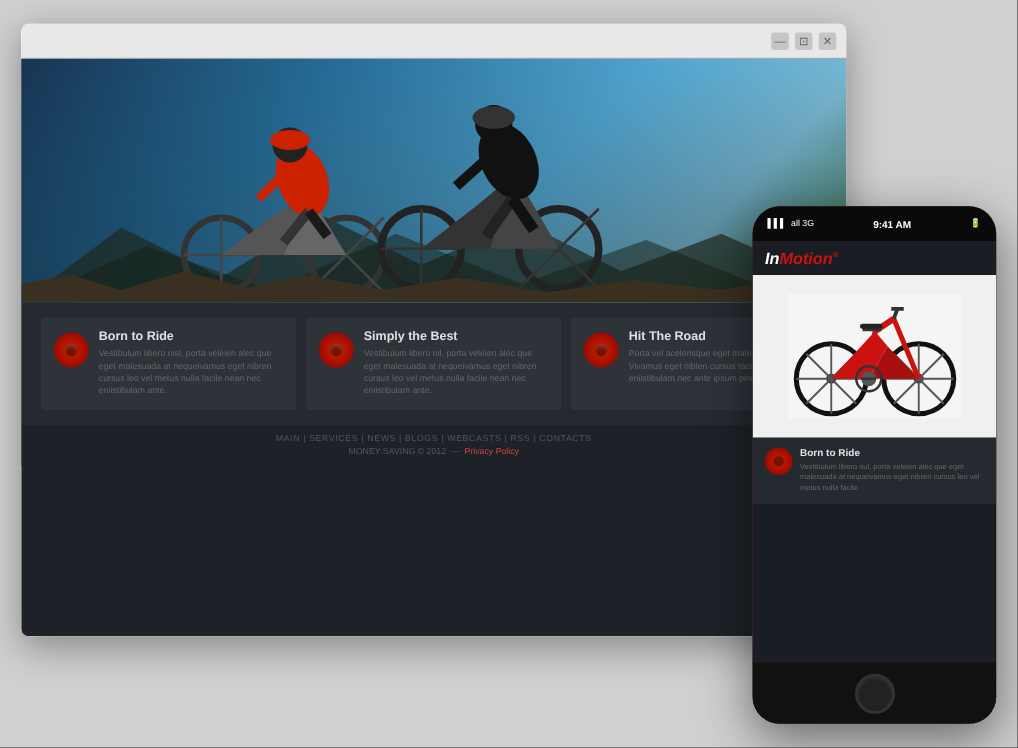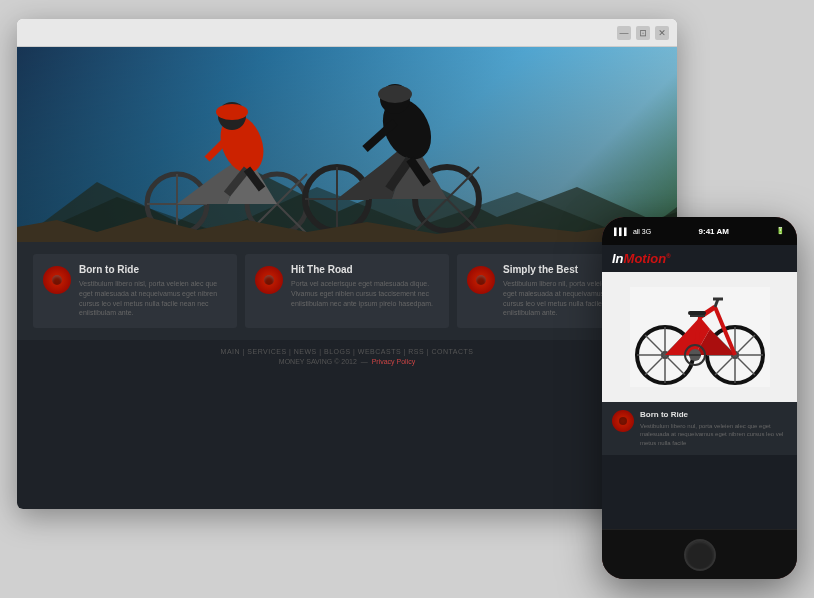--- a/index.html
+++ b/index.html
@@ -200,21 +200,21 @@
       color: #cc4444;
       text-decoration: none;
     }
 
     
     .phone {
       position: absolute;
       right: 0;
       bottom: 0;
       width: 195px;
-      height: 362px;
+      height: 414px;
       background: #7f1d1d;
       border-radius: 22px;
       box-shadow: 0 12px 40px rgba(0,0,0,0.5), inset 0 0 0 2px #333;
       overflow: hidden;
       z-index: 10;
     }
 
     .phone-top-bar {
       height: 28px;
       background: #0a0a0a;
@@ -436,29 +436,29 @@
         <div class="card">
           <div class="card-icon"></div>
           <div class="card-text">
             <h4>Born to Ride</h4>
             <p>Vestibulum libero nisl, porta veleien alec que eget malesuada at nequeivamus eget nibren cursus leo vel metus nulla facile nean nec eniistibulam ante.</p>
           </div>
         </div>
         <div class="card">
           <div class="card-icon"></div>
           <div class="card-text">
-            <h4>Hit The Road</h4>
-            <p>Porta vel acelerisque eget malesuada dique. Vivamus eget niblen cursus taccisement nec eniistibulam nec ante ipsum pireio hasedpam.</p>
+            <h4>Simply the Best</h4>
+            <p>Vestibulum libero nil, porta veleien alec que eget malesuada at nequeivamus eget nibren cursus leo vel metus nulla facile nean nec eniistibulam ante.</p>
           </div>
         </div>
         <div class="card">
           <div class="card-icon"></div>
           <div class="card-text">
-            <h4>Simply the Best</h4>
-            <p>Vestibulum libero nil, porta veleien alec que eget malesuada at nequeivamus eget nibren cursus leo vel metus nulla facile nean nec eniistibulam ante.</p>
+            <h4>Hit The Road</h4>
+            <p>Porta vel acelerisque eget malesuada dique. Vivamus eget niblen cursus taccisement nec eniistibulam nec ante ipsum pireio hasedpam.</p>
           </div>
         </div>
       </div>
 
       <div class="site-footer">
         <div class="footer-nav">MAIN | SERVICES | NEWS | BLOGS | WEBCASTS | RSS | CONTACTS</div>
         <div class="footer-copy">
           <span>MONEY SAVING © 2012</span>
           &nbsp;—&nbsp;
           <a href="#">Privacy Policy</a>

